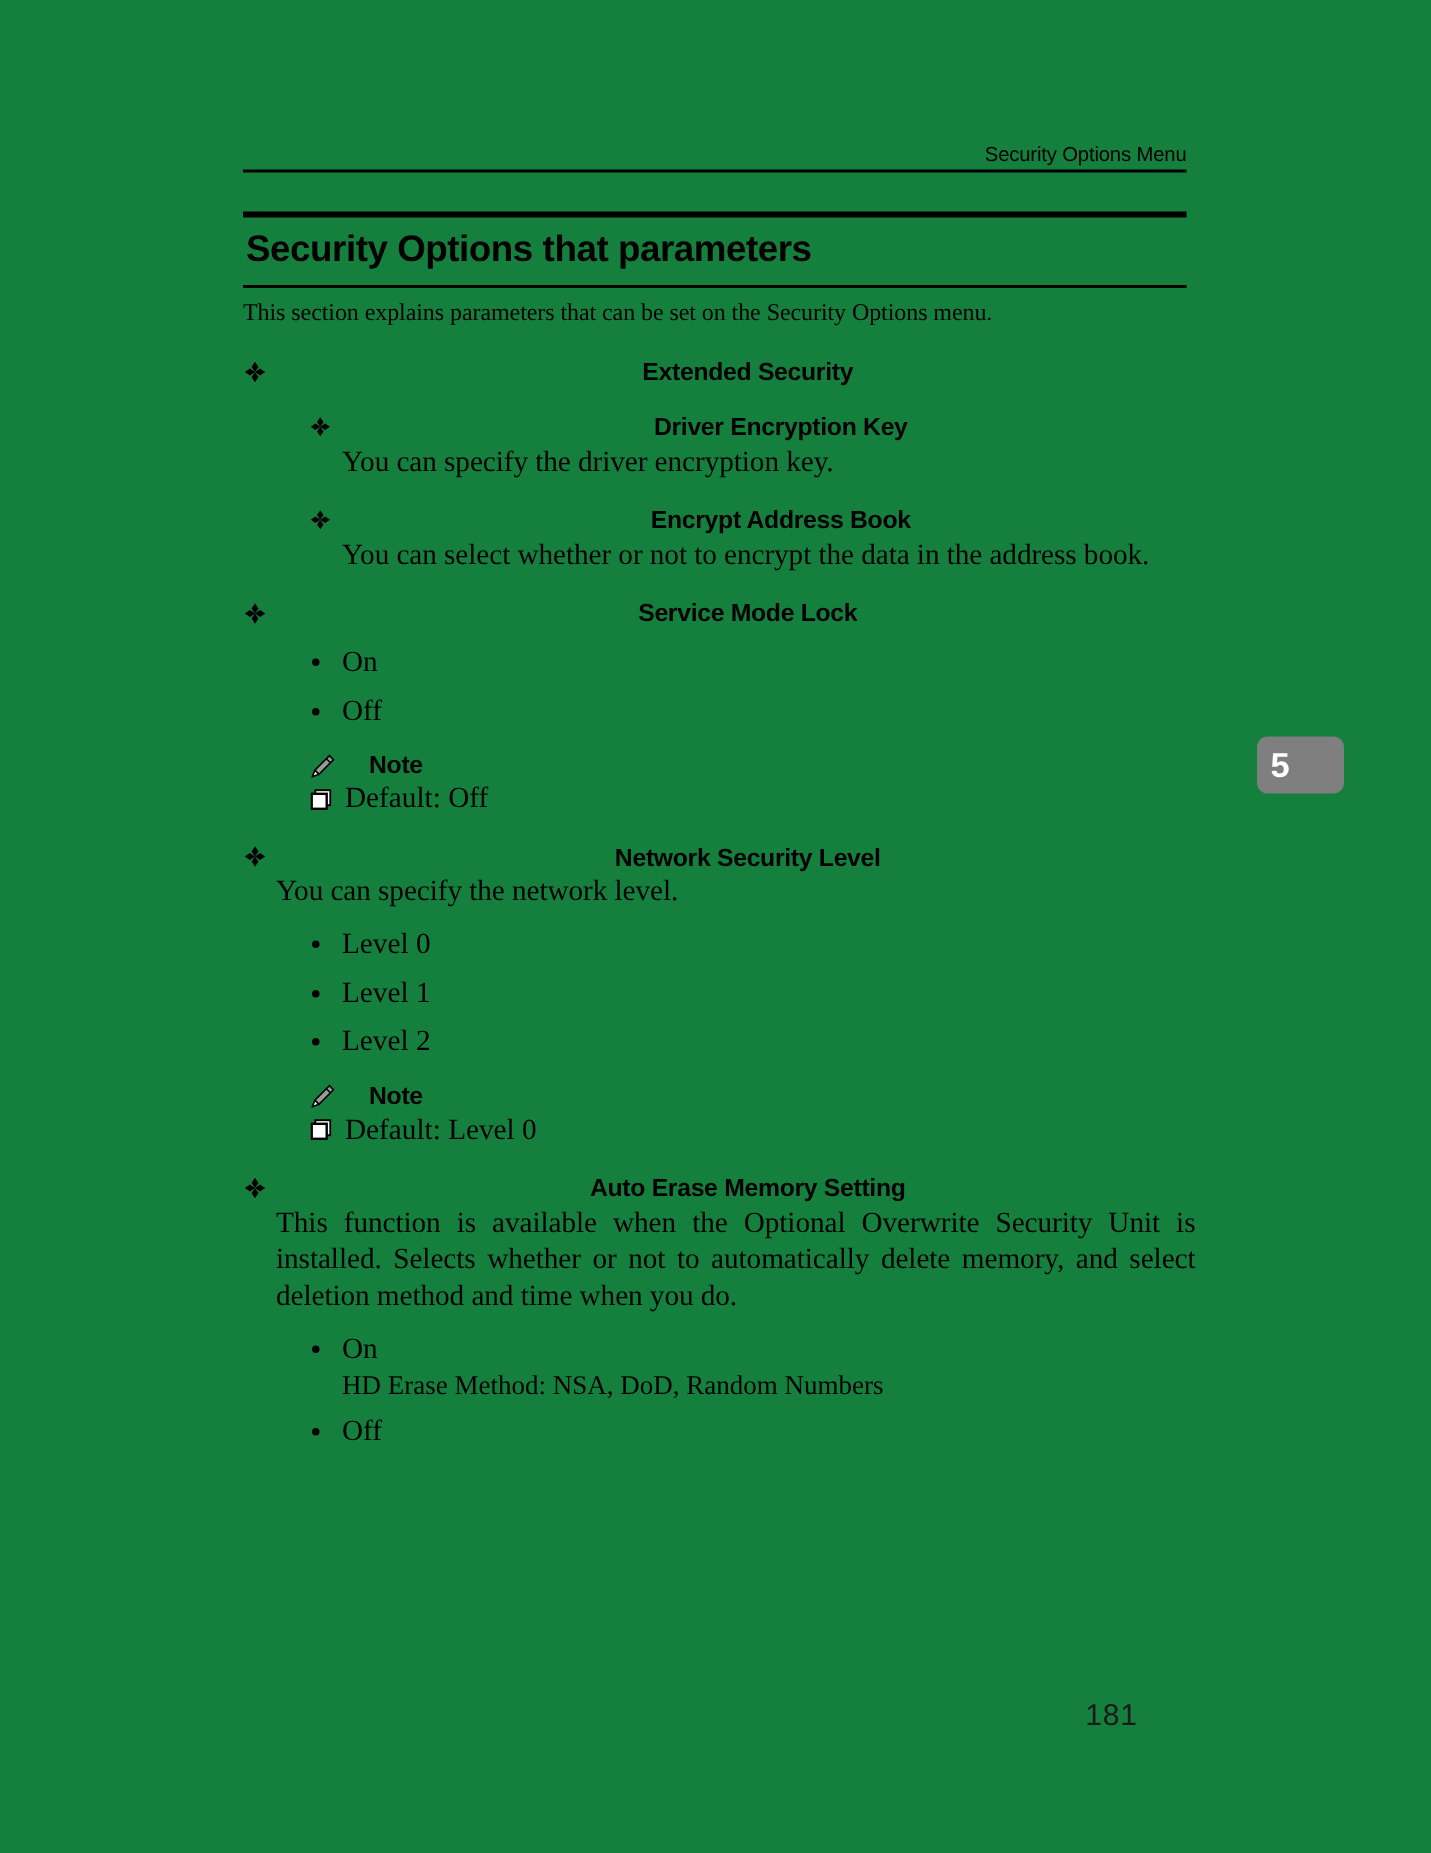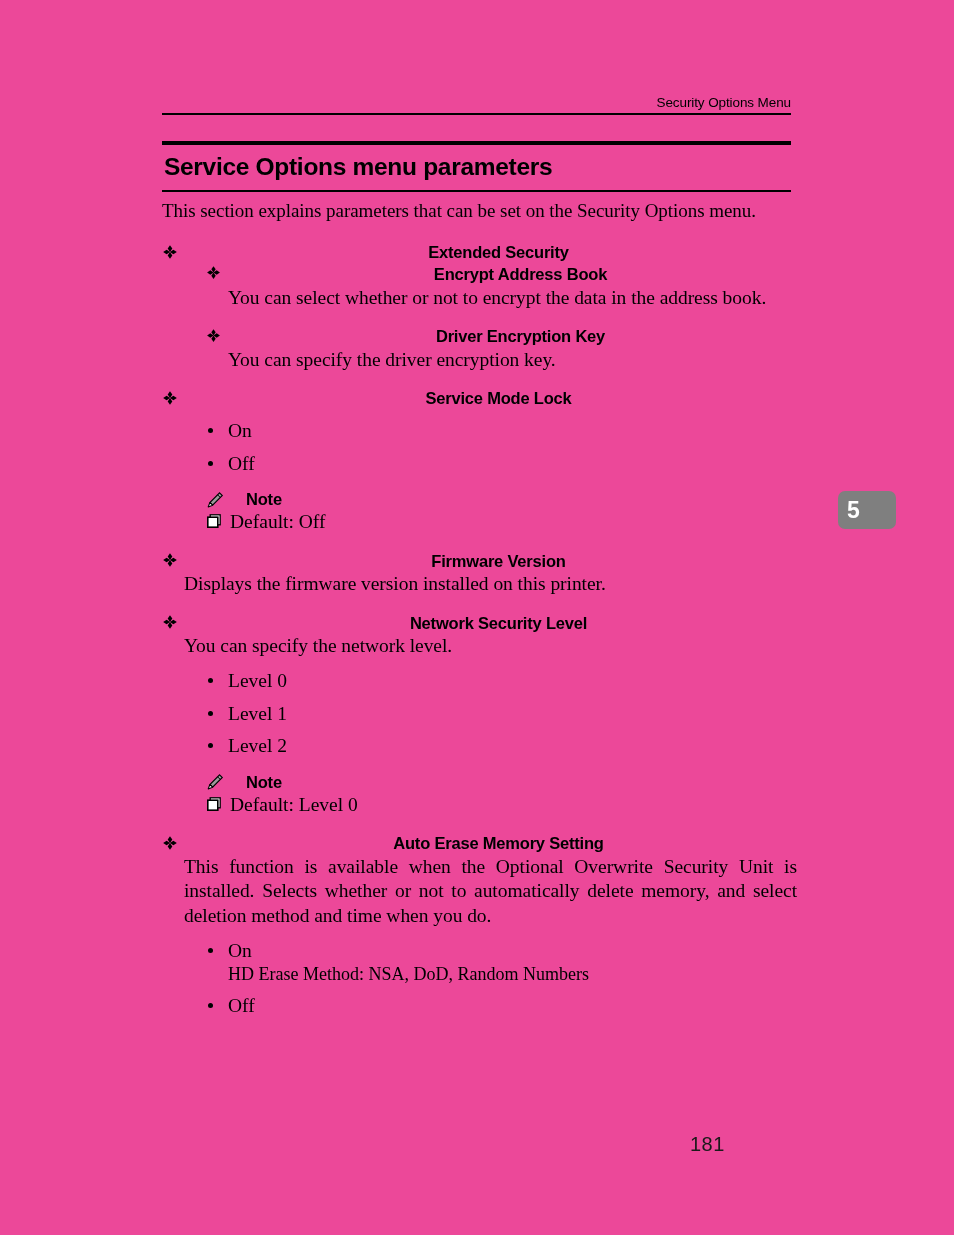--- a/index.html
+++ b/index.html
@@ -4,21 +4,21 @@
 <style>
   html, body {
     margin: 0;
     padding: 0;
     background: #ffffff;
   }
   .page {
     position: relative;
     width: 954px;
     height: 1235px;
-    background: #ec4899;
+    background: #15803d;
     overflow: hidden;
     font-family: "Liberation Serif", "DejaVu Serif", serif;
     color: #000000;
   }
 
   
   .running-header {
     position: absolute;
     left: 162px;
     top: 95px;
@@ -66,21 +66,21 @@
   }
 
   
   .content {
     position: absolute;
     left: 162px;
     top: 199px;
     width: 635px;
   }
   .intro {
-    font-size: 19px;
+    font-size: 16px;
     line-height: 1.28;
     margin: 0 0 19px 0;
     letter-spacing: -0.05px;
   }
 
   
   .entry {
     position: relative;
     padding-left: 22px;
     margin-bottom: 16px;
@@ -204,82 +204,82 @@
     line-height: 38px;
     padding-left: 9px;
   }
 
   
   .page-number {
     position: absolute;
     left: 690px;
     top: 1133px;
     width: 102px;
-    text-align: left;
+    text-align: center;
     font-family: "Liberation Sans", "DejaVu Sans", sans-serif;
     font-size: 20px;
     color: #1a1a1a;
     letter-spacing: 0.5px;
   }
 </style>
 </head>
 <body>
 
 <div class="page">
 
   <div class="running-header">
     <div class="rh-text">Security Options Menu</div>
     <div class="rh-rule"></div>
   </div>
 
   <div class="title-block">
     <div class="rule-thick"></div>
-    <div class="section-title">Service Options menu parameters</div>
+    <div class="section-title">Security Options that parameters</div>
     <div class="rule-thin"></div>
   </div>
 
   <div class="content">
 
     <p class="intro">This section explains parameters that can be set on the Security Options menu.</p>
 
     <div class="entry">
       <span class="diamond">
         <svg viewBox="0 0 16 16" width="16" height="16" aria-hidden="true">
           <polygon points="8,1.2 10.3,4.6 8,8 5.7,4.6" fill="#000"></polygon>
           <polygon points="8,8 10.3,11.4 8,14.8 5.7,11.4" fill="#000"></polygon>
           <polygon points="1.2,8 4.6,5.7 8,8 4.6,10.3" fill="#000"></polygon>
           <polygon points="8,8 11.4,5.7 14.8,8 11.4,10.3" fill="#000"></polygon>
         </svg>
       </span>
       <div class="entry-title">Extended Security</div>
+
+      <div class="entry sub" style="margin-top:16px;">
+        <span class="diamond">
+          <svg viewBox="0 0 16 16" width="15" height="15" aria-hidden="true">
+            <polygon points="8,1.2 10.3,4.6 8,8 5.7,4.6" fill="#000"></polygon>
+            <polygon points="8,8 10.3,11.4 8,14.8 5.7,11.4" fill="#000"></polygon>
+            <polygon points="1.2,8 4.6,5.7 8,8 4.6,10.3" fill="#000"></polygon>
+            <polygon points="8,8 11.4,5.7 14.8,8 11.4,10.3" fill="#000"></polygon>
+          </svg>
+        </span>
+        <div class="entry-title">Driver Encryption Key</div>
+        <p class="entry-desc nojust">You can specify the driver encryption key.</p>
+      </div>
 
       <div class="entry sub" style="margin-bottom:0;">
         <span class="diamond">
           <svg viewBox="0 0 16 16" width="15" height="15" aria-hidden="true">
             <polygon points="8,1.2 10.3,4.6 8,8 5.7,4.6" fill="#000"></polygon>
             <polygon points="8,8 10.3,11.4 8,14.8 5.7,11.4" fill="#000"></polygon>
             <polygon points="1.2,8 4.6,5.7 8,8 4.6,10.3" fill="#000"></polygon>
             <polygon points="8,8 11.4,5.7 14.8,8 11.4,10.3" fill="#000"></polygon>
           </svg>
         </span>
         <div class="entry-title">Encrypt Address Book</div>
         <p class="entry-desc nojust">You can select whether or not to encrypt the data in the address book.</p>
-      </div>
-
-      <div class="entry sub" style="margin-top:16px;">
-        <span class="diamond">
-          <svg viewBox="0 0 16 16" width="15" height="15" aria-hidden="true">
-            <polygon points="8,1.2 10.3,4.6 8,8 5.7,4.6" fill="#000"></polygon>
-            <polygon points="8,8 10.3,11.4 8,14.8 5.7,11.4" fill="#000"></polygon>
-            <polygon points="1.2,8 4.6,5.7 8,8 4.6,10.3" fill="#000"></polygon>
-            <polygon points="8,8 11.4,5.7 14.8,8 11.4,10.3" fill="#000"></polygon>
-          </svg>
-        </span>
-        <div class="entry-title">Driver Encryption Key</div>
-        <p class="entry-desc nojust">You can specify the driver encryption key.</p>
       </div>
     </div>
 
     <div class="entry">
       <span class="diamond">
         <svg viewBox="0 0 16 16" width="16" height="16" aria-hidden="true">
           <polygon points="8,1.2 10.3,4.6 8,8 5.7,4.6" fill="#000"></polygon>
           <polygon points="8,8 10.3,11.4 8,14.8 5.7,11.4" fill="#000"></polygon>
           <polygon points="1.2,8 4.6,5.7 8,8 4.6,10.3" fill="#000"></polygon>
           <polygon points="8,8 11.4,5.7 14.8,8 11.4,10.3" fill="#000"></polygon>
@@ -308,32 +308,20 @@
                 <rect x="3.2" y="0.8" width="10" height="10" fill="#ffffff" stroke="#000" stroke-width="1.3"></rect>
                 <rect x="0.8" y="3.2" width="10" height="10" fill="#ffffff" stroke="#000" stroke-width="1.6"></rect>
               </svg>
             </span>
             <span>Default: Off</span>
           </li>
         </ul>
       </div>
     </div>
 
-    <div class="entry">
-      <span class="diamond">
-        <svg viewBox="0 0 16 16" width="16" height="16" aria-hidden="true">
-          <polygon points="8,1.2 10.3,4.6 8,8 5.7,4.6" fill="#000"></polygon>
-          <polygon points="8,8 10.3,11.4 8,14.8 5.7,11.4" fill="#000"></polygon>
-          <polygon points="1.2,8 4.6,5.7 8,8 4.6,10.3" fill="#000"></polygon>
-          <polygon points="8,8 11.4,5.7 14.8,8 11.4,10.3" fill="#000"></polygon>
-        </svg>
-      </span>
-      <div class="entry-title">Firmware Version</div>
-      <p class="entry-desc nojust">Displays the firmware version installed on this printer.</p>
-    </div>
 
     <div class="entry">
       <span class="diamond">
         <svg viewBox="0 0 16 16" width="16" height="16" aria-hidden="true">
           <polygon points="8,1.2 10.3,4.6 8,8 5.7,4.6" fill="#000"></polygon>
           <polygon points="8,8 10.3,11.4 8,14.8 5.7,11.4" fill="#000"></polygon>
           <polygon points="1.2,8 4.6,5.7 8,8 4.6,10.3" fill="#000"></polygon>
           <polygon points="8,8 11.4,5.7 14.8,8 11.4,10.3" fill="#000"></polygon>
         </svg>
       </span>

